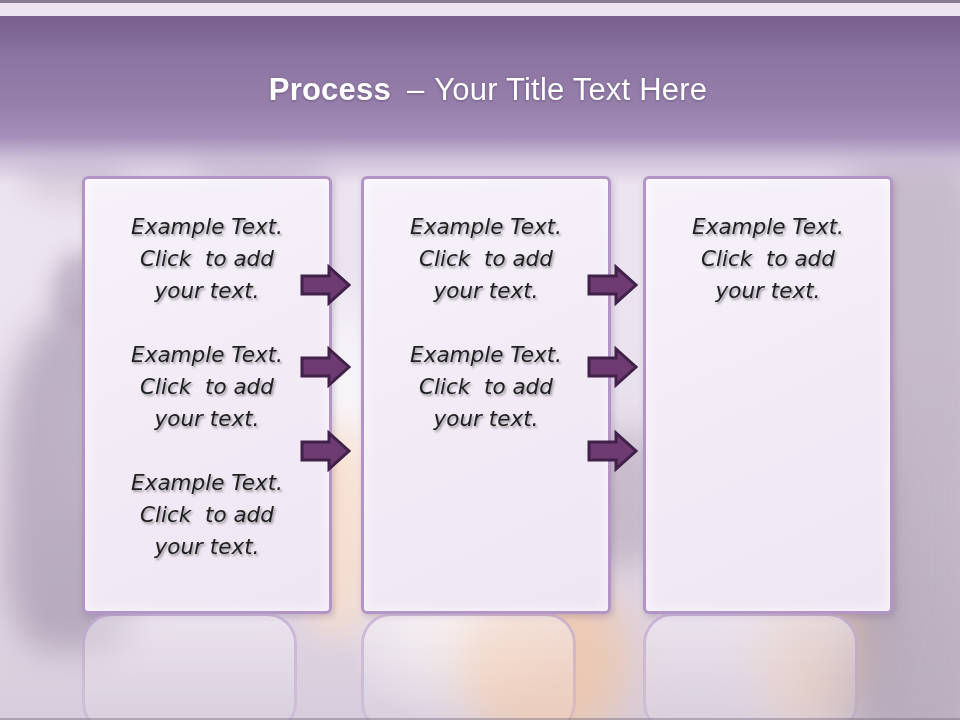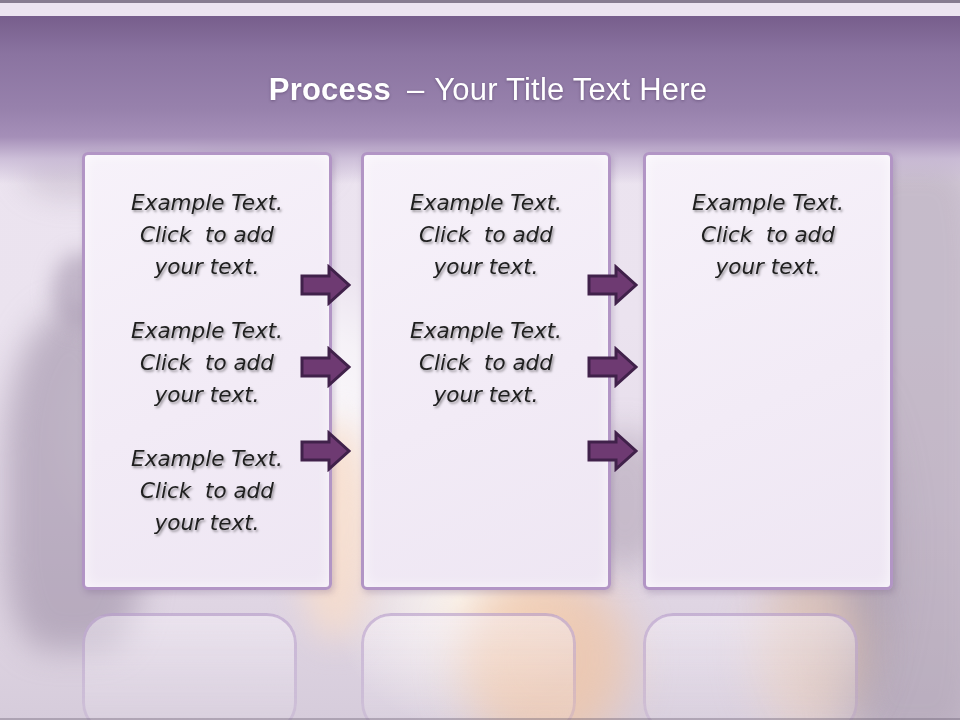--- a/index.html
+++ b/index.html
@@ -42,21 +42,21 @@
     text-align:center;color:var(--title-text,#ffffff);
     font-size:31px;line-height:40px;letter-spacing:0.2px;
     text-shadow:0 1px 3px rgba(40,20,55,0.35);
     white-space:nowrap;
   }
   .title .t-bold{font-weight:bold;margin-right:16px;}
   .title .t-sep{font-weight:300;margin-right:10px;}
   .title .t-rest{font-weight:400;}
   
   .box{
-    position:absolute;top:152px;height:438px;width:250px;box-sizing:border-box;
+    position:absolute;top:176px;height:438px;width:250px;box-sizing:border-box;
     border:3px solid var(--box-border,#b295c5);
     border-radius:6px;
     background:linear-gradient(155deg,#f7f2fa 0%,var(--box-fill,#f2ebf6) 55%,#eee6f3 100%);
     box-shadow:2px 3px 6px rgba(110,85,130,0.28), inset 0 0 14px rgba(255,255,255,0.7);
   }
   .box-1{left:82px;} .box-2{left:361px;} .box-3{left:643px;}
   .blocks{padding:32px 8px 0;display:flex;flex-direction:column;gap:32px;}
   .tblock{
     font-family:"DejaVu Sans","Liberation Sans",sans-serif;
     font-style:italic;font-size:21.5px;line-height:32px;

